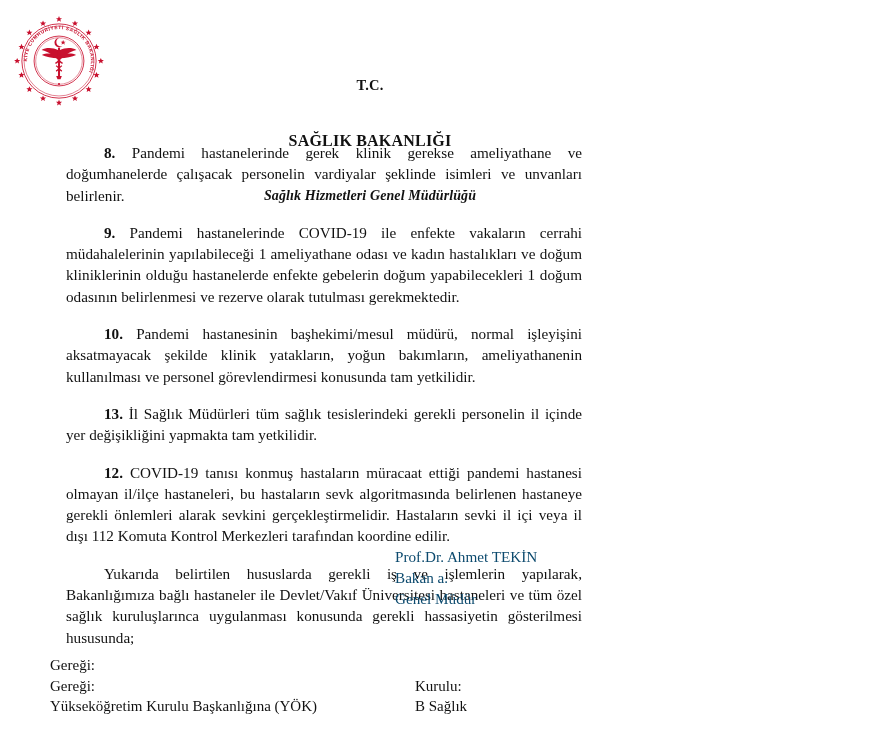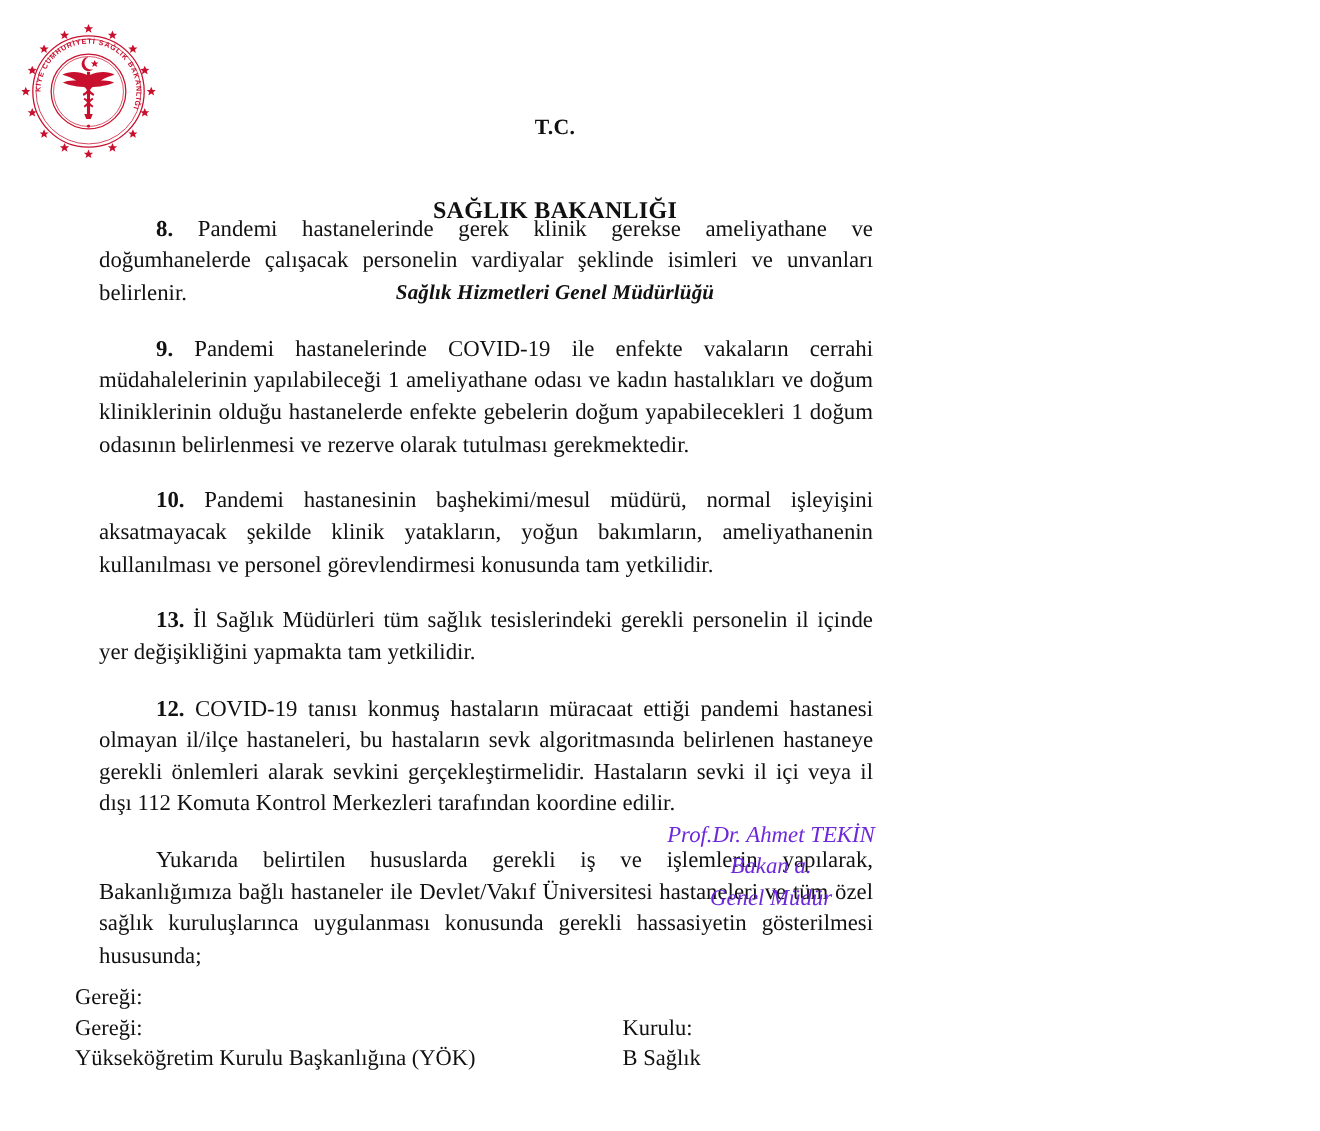--- a/index.html
+++ b/index.html
@@ -74,25 +74,23 @@
   .para .num {
     font-weight: bold;
   }
 
   
   .signature {
     position: absolute;
     left: 395px;
     top: 546px;
     width: 238px;
-    text-align: center;
     font-size: 15.2px;
     line-height: 21px;
-    color: #6d28d9;
-    font-style: italic;
+    color: #0c4a6e;
   }
 
   
   .footer {
     position: absolute;
     left: 50px;
     top: 655px;
     width: 790px;
   }
   .footer-col {

